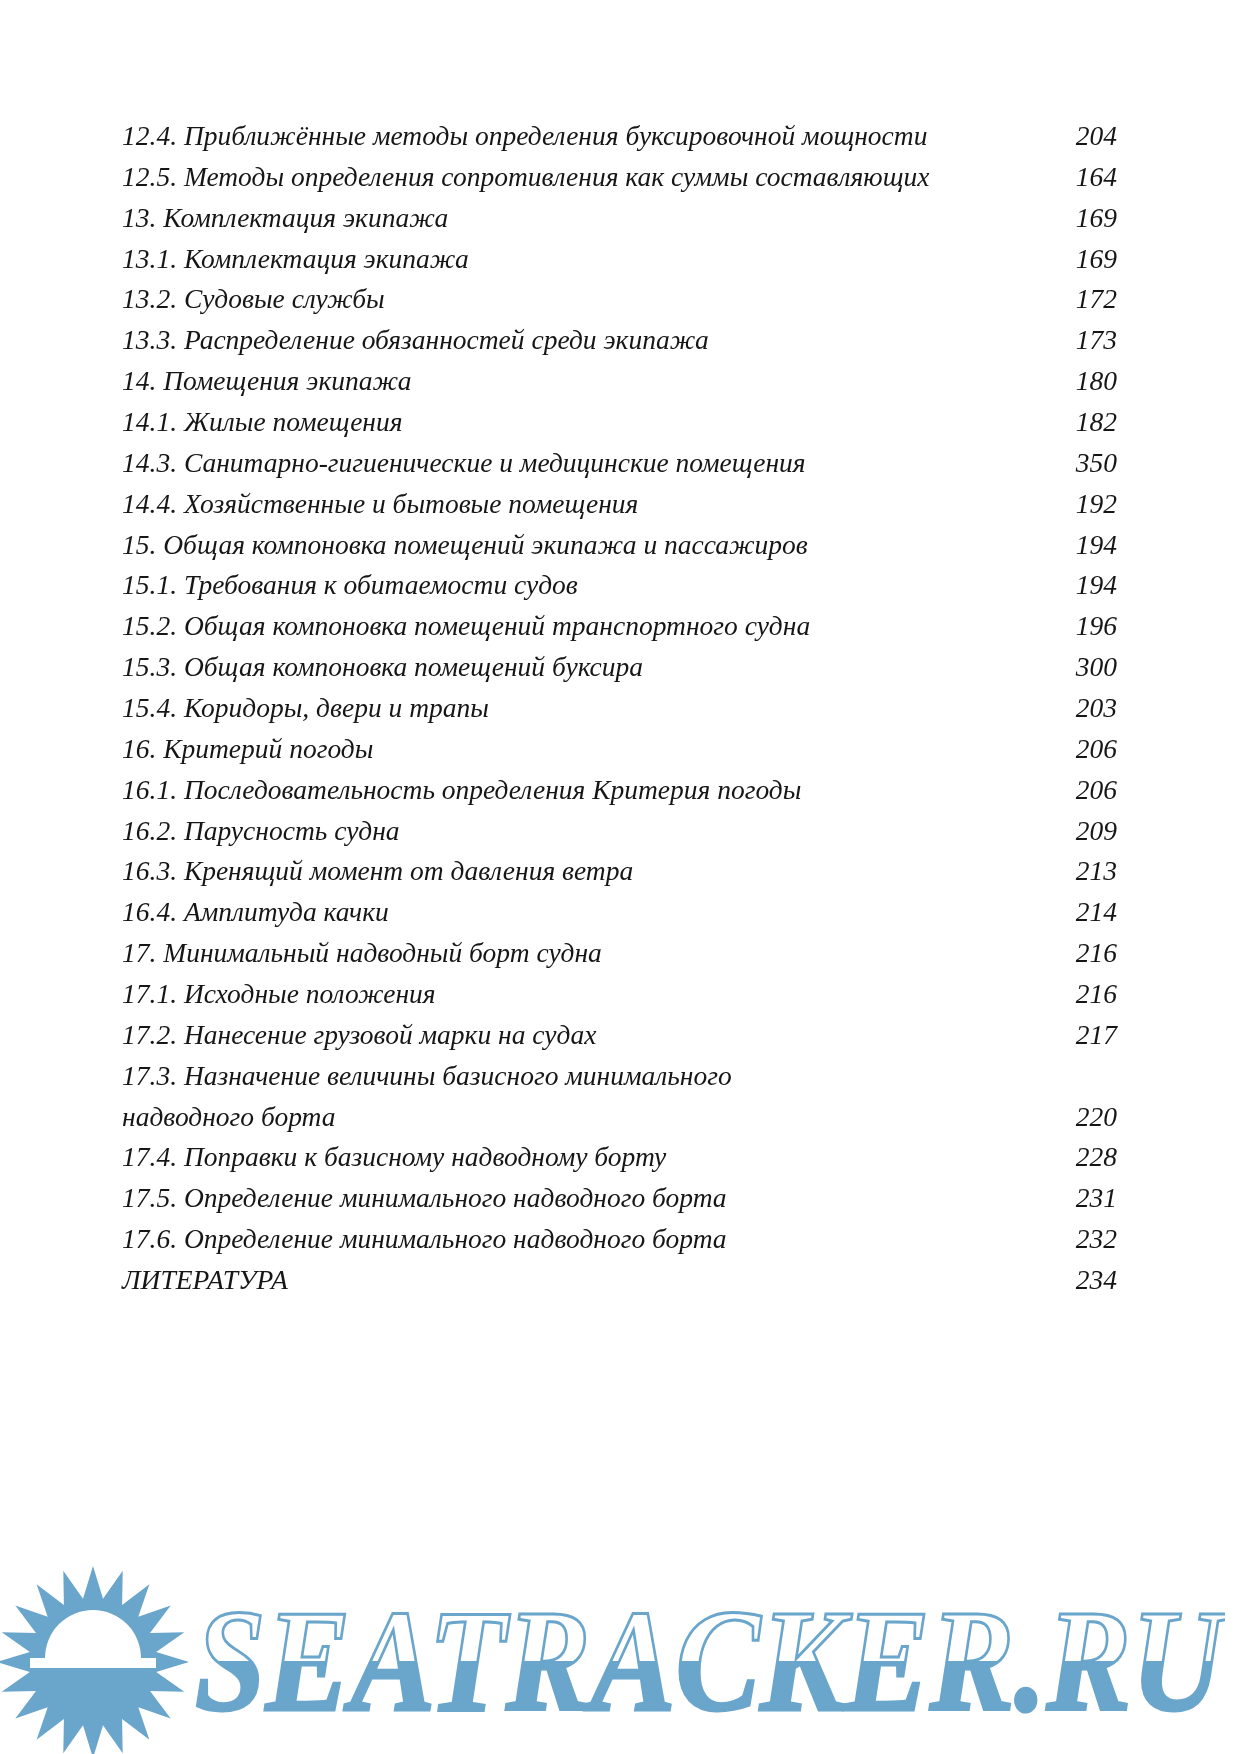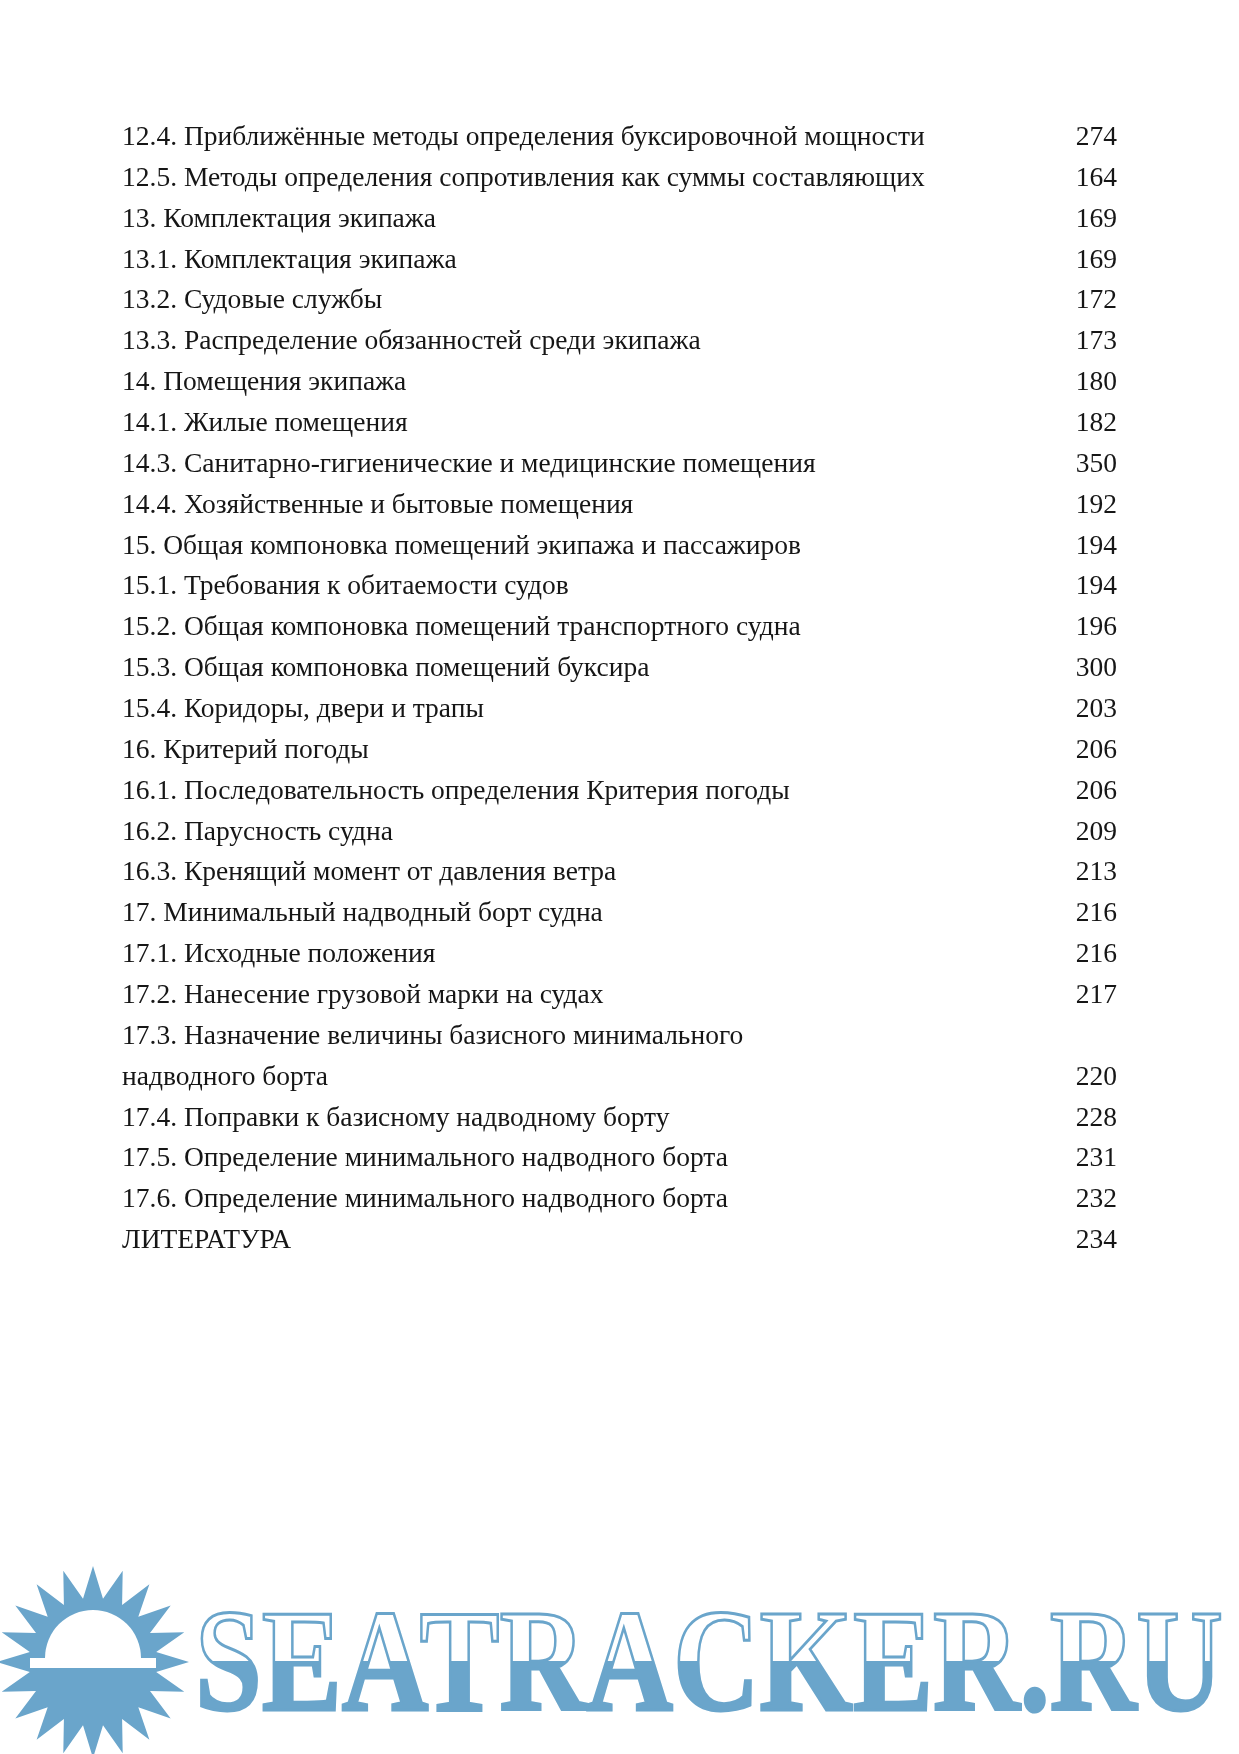--- a/index.html
+++ b/index.html
@@ -4,20 +4,21 @@
 <style>
   html,body{margin:0;padding:0;background:#e9e9e9;}
   .page{
     position:relative;
     width:1239px;height:1754px;
     background:#ffffff;
     overflow:hidden;
     font-family:"Liberation Serif","DejaVu Serif",serif;
     color:#161616;
     margin:0 auto;
+    font-style:italic;
     --wm-color:#6aa5cb;
   }
   .toc{
     position:absolute;
     left:122px;
     top:116px;
     width:995px;
   }
   .row{
     display:flex;
@@ -62,21 +63,21 @@
   .wm-stop{stop-color:var(--wm-color);}
 </style>
 </head>
 <body>
 
 <div class="page" style="--wm-color: #6aa5cb;">
 
   <div class="toc">
       <div class="row">
         <span class="row-text">12.4. Приближённые методы определения буксировочной мощности</span>
-        <span class="row-page">274</span>
+        <span class="row-page">204</span>
       </div>
       <div class="row">
         <span class="row-text">12.5. Методы определения сопротивления как суммы составляющих</span>
         <span class="row-page">164</span>
       </div>
       <div class="row">
         <span class="row-text">13. Комплектация экипажа</span>
         <span class="row-page">169</span>
       </div>
       <div class="row">
@@ -135,20 +136,24 @@
         <span class="row-text">16.1. Последовательность определения Критерия погоды</span>
         <span class="row-page">206</span>
       </div>
       <div class="row">
         <span class="row-text">16.2. Парусность судна</span>
         <span class="row-page">209</span>
       </div>
       <div class="row">
         <span class="row-text">16.3. Кренящий момент от давления ветра</span>
         <span class="row-page">213</span>
+      </div>
+      <div class="row">
+        <span class="row-text">16.4. Амплитуда качки</span>
+        <span class="row-page">214</span>
       </div>
       <div class="row">
         <span class="row-text">17. Минимальный надводный борт судна</span>
         <span class="row-page">216</span>
       </div>
       <div class="row">
         <span class="row-text">17.1. Исходные положения</span>
         <span class="row-page">216</span>
       </div>
       <div class="row">

